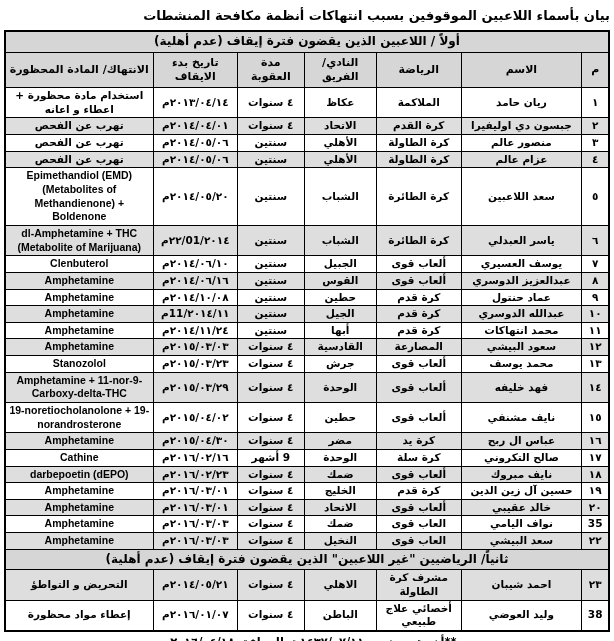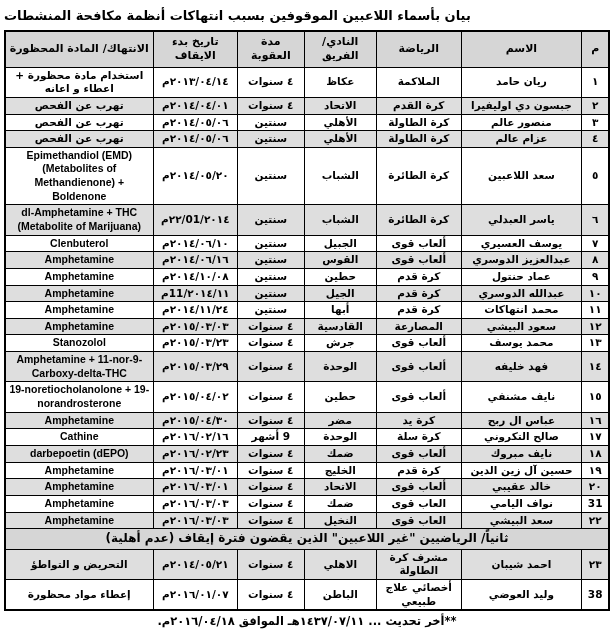--- a/index.html
+++ b/index.html
@@ -5,21 +5,21 @@
   html,body{margin:0;padding:0;background:#ffffff;}
   body{
     width:614px;height:641px;overflow:hidden;
     font-family:"DejaVu Sans",sans-serif;
     color:#000;
     direction:rtl;
     box-sizing:border-box;
     padding:4px 4px 0 4px;
   }
   .page-title{
-    text-align:left;
+    text-align:right;
     font-weight:bold;
     font-size:13px;
     margin:4px 0 7px 0;
   }
   table.doping-table{
     width:606px;
     border-collapse:collapse;
     table-layout:fixed;
     border:2px solid #000;
   }
@@ -65,20 +65,23 @@
   <colgroup>
     <col style="width:4.5%">
     <col style="width:20%">
     <col style="width:14%">
     <col style="width:12%">
     <col style="width:11%">
     <col style="width:14%">
     <col style="width:24.5%">
   </colgroup>
   <thead>
+    <tr class="section-row">
+        <td colspan="7">أولاً / اللاعبين الذين يقضون فترة إيقاف (عدم أهلية)</td>
+      </tr>
       <tr class="columns-row">
       <th>م</th>
       <th>الاسم</th>
       <th>الرياضة</th>
       <th>النادي/الفريق</th>
       <th>مدة العقوبة</th>
       <th>تاريخ بدء الايقاف</th>
       <th>الانتهاك/ المادة المحظورة</th>
     </tr>
   </thead>
@@ -257,21 +260,21 @@
       <tr class="shaded">
         <td>٢٠</td>
         <td>خالد عقيبي</td>
         <td>ألعاب قوى</td>
         <td>الاتحاد</td>
         <td>٤ سنوات</td>
         <td>٢٠١٦/٠٣/٠١م</td>
         <td class="latin">Amphetamine</td>
       </tr>
       <tr>
-        <td>31</td>
+        <td>35</td>
         <td>نواف اليامي</td>
         <td>العاب قوى</td>
         <td>ضمك</td>
         <td>٤ سنوات</td>
         <td>٢٠١٦/٠٣/٠٣م</td>
         <td class="latin">Amphetamine</td>
       </tr>
       <tr class="shaded">
         <td>٢٢</td>
         <td>سعد البيشي</td>

